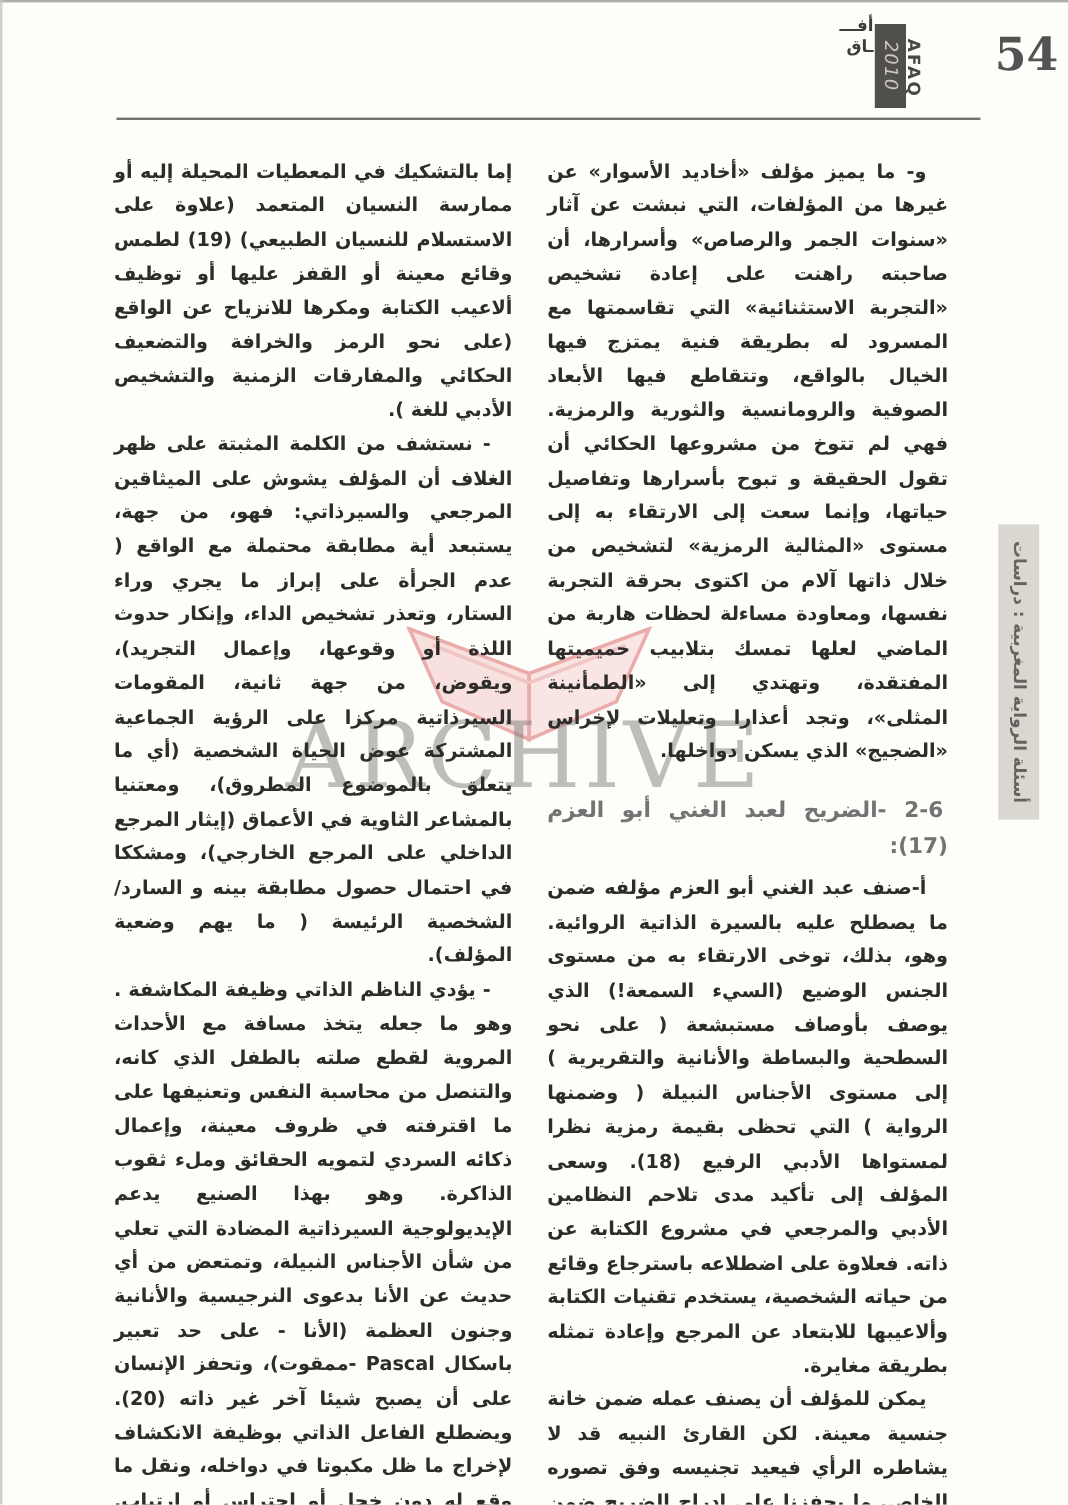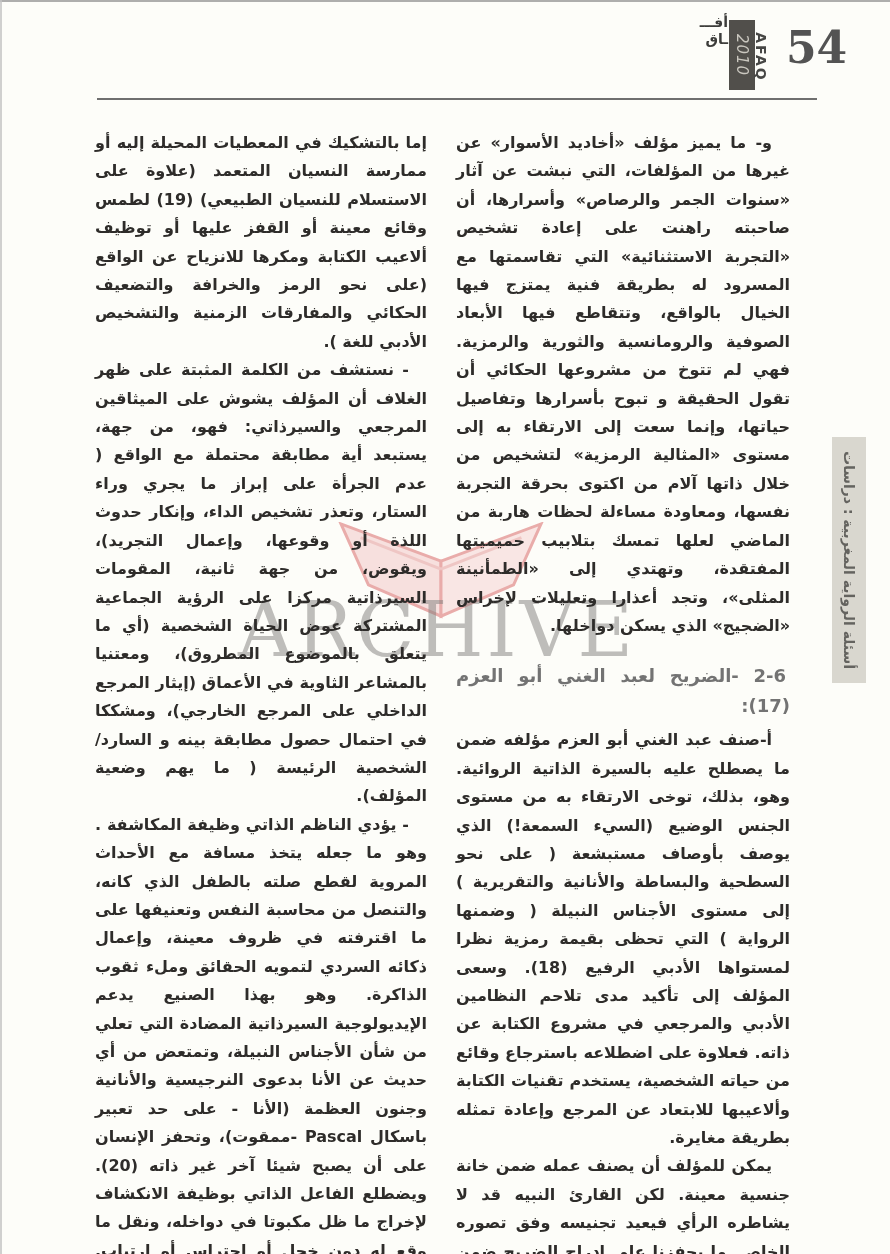--- a/index.html
+++ b/index.html
@@ -32,22 +32,22 @@
   }
   .afaq-latin {
     position:absolute; top:26px; left:748px; width:26px; height:62px;
     display:flex; align-items:center; justify-content:center;
   }
   .afaq-latin span {
     transform:rotate(90deg); font-size:14px; font-weight:bold;
     letter-spacing:2px; color:#474745; white-space:nowrap;
   }
   .page-num {
-    position:absolute; top:22px; left:786px;
-    font-family:"DejaVu Serif", serif; font-size:44px; font-weight:bold; color:#535353;
+    position:absolute; top:22px; left:829px;
+    font-family:"DejaVu Serif", serif; font-size:38px; font-weight:bold; color:#535353;
   }
   .header-rule { position:absolute; top:98px; left:97px; width:720px; height:2px; background:#6f6f6f; }
 
   
   .margin-tag {
     position:absolute; top:437px; left:832px; width:34px; height:246px;
     background:#d9d7cf; display:flex; align-items:center; justify-content:center;
   }
   .margin-tag span {
     transform:rotate(90deg); white-space:nowrap; direction:rtl;

